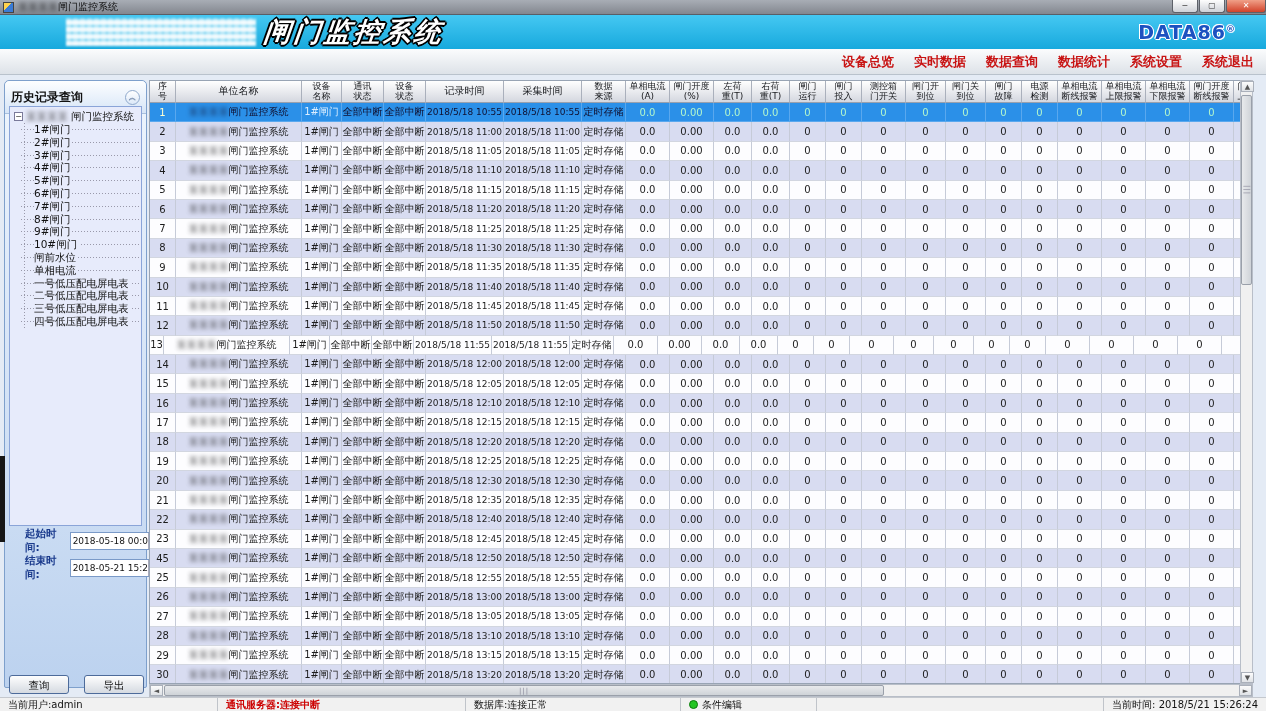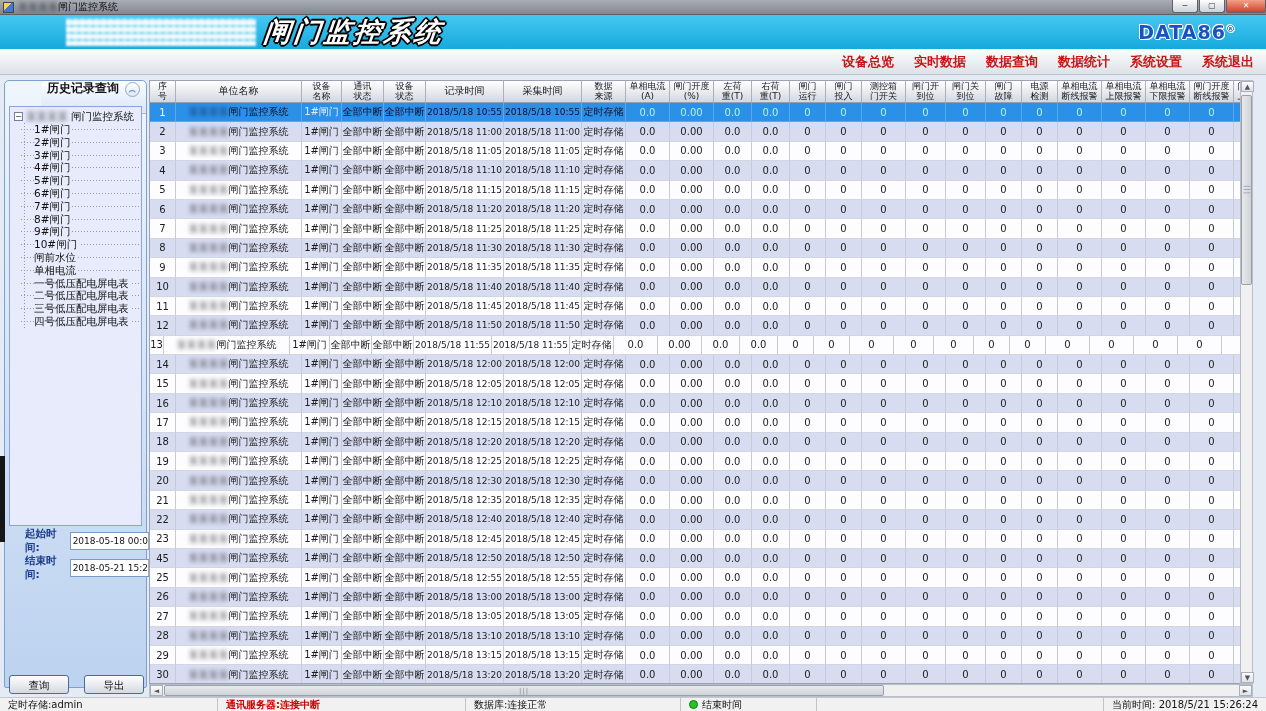--- a/index.html
+++ b/index.html
@@ -36,22 +36,22 @@
 
   
   .menuband { position:absolute; left:0; top:49px; width:1266px; height:26px;
     background:linear-gradient(#fbfcfd,#dde2e8); border-bottom:1px solid #b9c2cc;
     display:flex; align-items:center; justify-content:flex-end; padding-right:12px; gap:20px; }
   .menu-item { font-size:13px; font-weight:bold; color:#c81414; cursor:pointer; }
 
   
   .sidebar { position:absolute; left:4px; top:80px; width:143px; height:608px;
     background:linear-gradient(#eef5fd,#bcd2ef); border:1px solid #7ea0cc; border-radius:5px 5px 2px 2px; }
-  .side-hd { height:22px; display:flex; align-items:flex-end; padding:16px 6px;
-    background:linear-gradient(#fdfeff,#d6e5f7); border-bottom:1px solid #a9c0dd; border-radius:5px 5px 0 0;margin-left:36px; }
+  .side-hd { height:22px; display:flex; align-items:center; padding:16px 6px;
+    background:linear-gradient(#fdfeff,#d6e5f7); border-bottom:1px solid #a9c0dd; border-radius:5px 5px 0 0; }
   .side-hd-title { font-size:12px; font-weight:bold; color:#111; }
   .collapse-btn { margin-left:auto; width:15px; height:15px; border-radius:50%;
     border:1px solid #8fa9cc; background:linear-gradient(#fff,#dbe8f8); font-size:8px;
     line-height:13px; text-align:center; color:#44608a; }
   .tree-box { position:absolute; left:4px; top:25px; width:133px; height:420px;
     background:#e7ebfb; border:1px solid #8aa4d8; font-size:10.5px; color:#111;
     padding:3px 0 0 4px; overflow:hidden; }
   .tree-root { display:flex; align-items:center; gap:3px; height:13px; }
   .expand-box { width:9px; height:9px; border:1px solid #7a7a9a; background:#fff;
     font-size:8px; line-height:7px; text-align:center; color:#333; flex:0 0 9px; }
@@ -1058,21 +1058,21 @@
 </div>
 <div class="hscroll">
   <div class="sb-btn">◄</div>
   <div class="h-thumb">
       <span class="grip">|||</span>
     </div>
   <div class="sb-btn right">►</div>
 </div>
 
 <div class="statusbar">
-  <div class="seg" style="width:218px;">定时存储:admin</div>
+  <div class="seg" style="width:218px;">当前用户:admin</div>
   <div class="seg red" style="width:248px;">通讯服务器:连接中断</div>
   <div class="seg" style="width:215px;">数据库:连接正常</div>
   <div class="seg" style="width:136px;">
     <span class="dot"></span>
-    <span>结束时间</span>
+    <span>条件编辑</span>
   </div>
   <div class="seg time-seg">当前时间: 2018/5/21 15:26:24</div>
 </div>
 
 </body></html>

